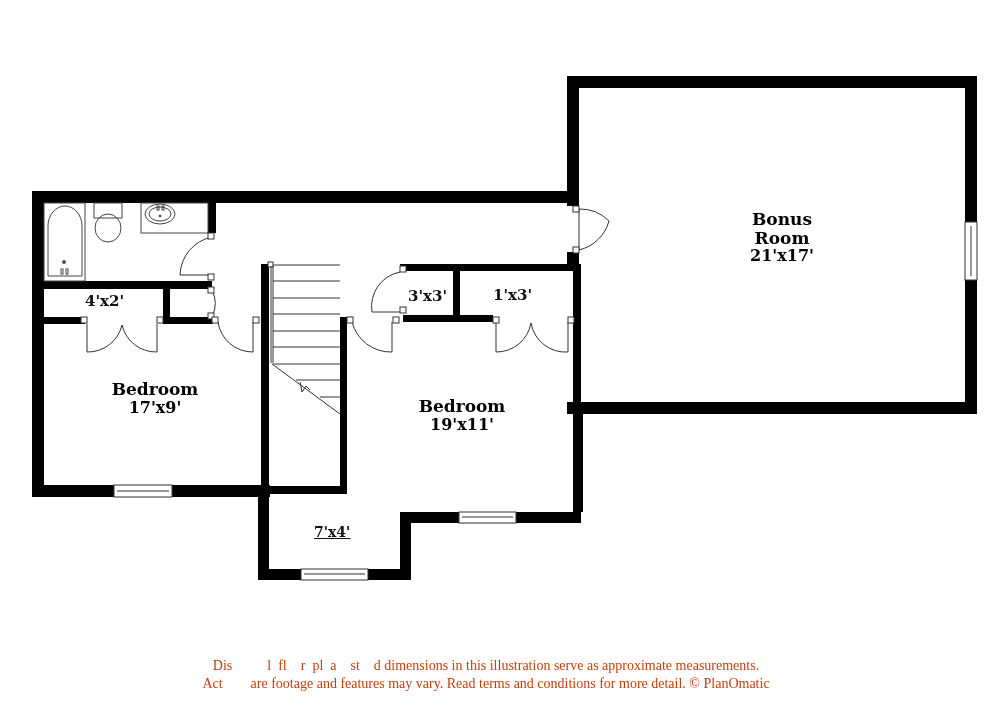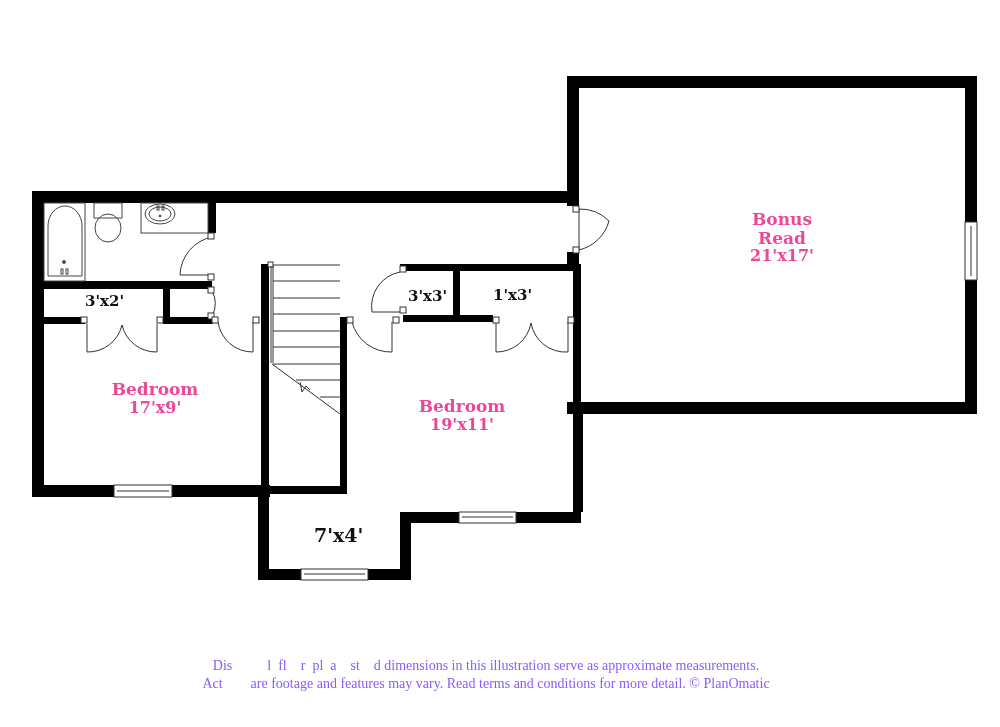--- a/index.html
+++ b/index.html
@@ -1,22 +1,22 @@
 <!DOCTYPE html>
 <html><head>
 <meta charset="utf-8">
 <style>
   html, body { margin:0; padding:0; background:#ffffff; }
   body { width:1000px; height:727px; position:relative; overflow:hidden; font-family:"DejaVu Serif", serif; }
   #plan { position:absolute; left:0; top:0; width:1000px; height:727px; }
-  .room-label { position:absolute; text-align:center; font-family:"DejaVu Serif", serif; font-weight:bold; color:#ec4899; line-height:1.1; }
+  .room-label { position:absolute; text-align:center; font-family:"DejaVu Serif", serif; font-weight:bold; color:#000000; line-height:1.1; }
   .room-label .name { font-size:17px; display:block; }
   .room-label .dim { font-size:16px; display:block; }
   .small-label { position:absolute; font-family:"DejaVu Serif", serif; font-weight:bold; color:#111; font-size:15px; }
-  .disclaimer { position:absolute; left:0; width:972px; text-align:center; font-family:"Liberation Serif", serif; font-size:14px; color:#8b5cf6; line-height:19px; }
+  .disclaimer { position:absolute; left:0; width:972px; text-align:center; font-family:"Liberation Serif", serif; font-size:14px; color:#c2410c; line-height:19px; }
 </style>
 </head>
 <body>
 
 <svg id="plan" viewBox="0 0 1000 727" xmlns="http://www.w3.org/2000/svg">
 
   <g fill="#000">
 
     <rect x="567" y="76" width="410" height="12"></rect>
     <rect x="965" y="76" width="12" height="146"></rect>
@@ -169,33 +169,33 @@
         <ellipse cx="160" cy="214" rx="11" ry="7"></ellipse>
         <circle cx="160" cy="216" r="1" fill="#666"></circle>
         <rect x="157" y="206" width="2" height="4"></rect>
         <rect x="162" y="206" width="2" height="4"></rect>
       </g>
   </g>
 </svg>
 
 <div class="room-label" style="left:712px; top:210px; width:140px;">
   <span class="name">Bonus</span>
-  <span class="name">Read</span>
+  <span class="name">Room</span>
   <span class="dim">21'x17'</span>
 </div>
 
 <div class="room-label" style="left:85px; top:380px; width:140px;">
   <span class="name">Bedroom</span>
   <span class="dim">17'x9'</span>
 </div>
 
 <div class="room-label" style="left:392px; top:397px; width:140px;">
   <span class="name">Bedroom</span>
   <span class="dim">19'x11'</span>
 </div>
 
-<div class="small-label" style="left:85px; top:292px;">3'x2'</div>
+<div class="small-label" style="left:85px; top:292px;">4'x2'</div>
 <div class="small-label" style="left:408px; top:287px;text-align:center;">3'x3'</div>
 <div class="small-label" style="left:493px; top:286px;">1'x3'</div>
-<div class="small-label" style="left:314px; top:524px; font-size:19px;">7'x4'</div>
+<div class="small-label" style="left:314px; top:524px; font-size:14px;text-decoration:underline;">7'x4'</div>
 
 <div class="disclaimer" style="top:656px; white-space:pre;">Dis          l  fl    r  pl  a    st    d dimensions in this illustration serve as approximate measurements.</div>
 <div class="disclaimer" style="top:674px; white-space:pre;">Act        are footage and features may vary. Read terms and conditions for more detail. © PlanOmatic</div>
 
 </body></html>

